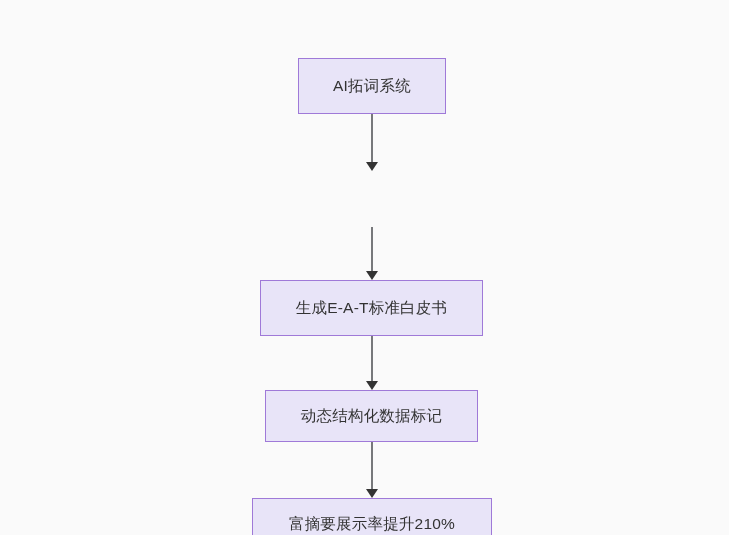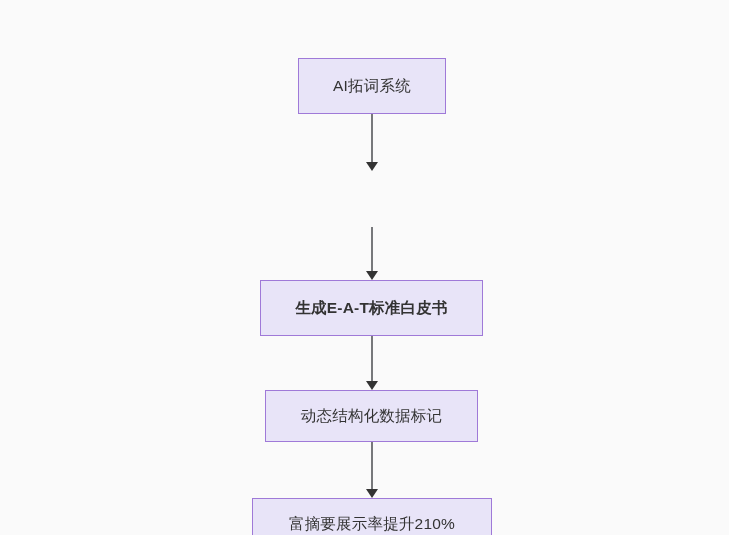--- a/index.html
+++ b/index.html
@@ -69,21 +69,21 @@
     <div class="edge-line" style="height:49px;"></div>
     <div class="edge-head" style="top:48px;"></div>
   </div>
 
 
   <div class="edge" style="left:371px; top:181px; width:2.4px; height:53px;">
     <div class="edge-line" style="height:45px;"></div>
     <div class="edge-head" style="top:44px;"></div>
   </div>
 
-  <div class="node" style="left:260px; top:234px; width:223px; height:56px;font-weight:bold;">
+  <div class="node" style="left:260px; top:234px; width:223px; height:56px;">
     <span class="node-label">生成E-A-T标准白皮书</span>
   </div>
 
   <div class="edge" style="left:371px; top:290px; width:2.4px; height:54px;">
     <div class="edge-line" style="height:46px;"></div>
     <div class="edge-head" style="top:45px;"></div>
   </div>
 
   <div class="node" style="left:265px; top:344px; width:213px; height:52px;text-align:right;">
     <span class="node-label">动态结构化数据标记</span>

